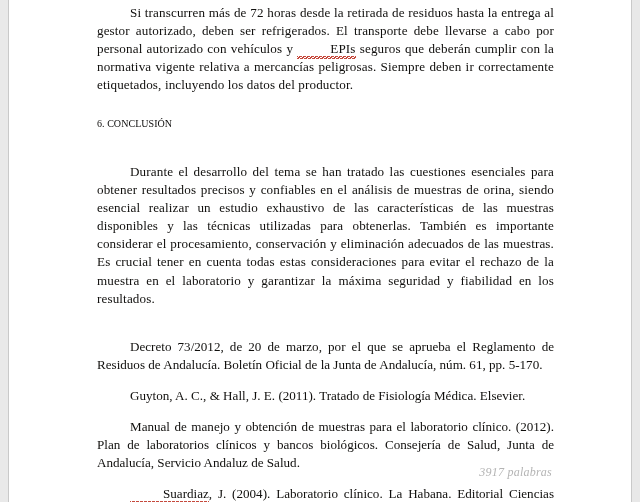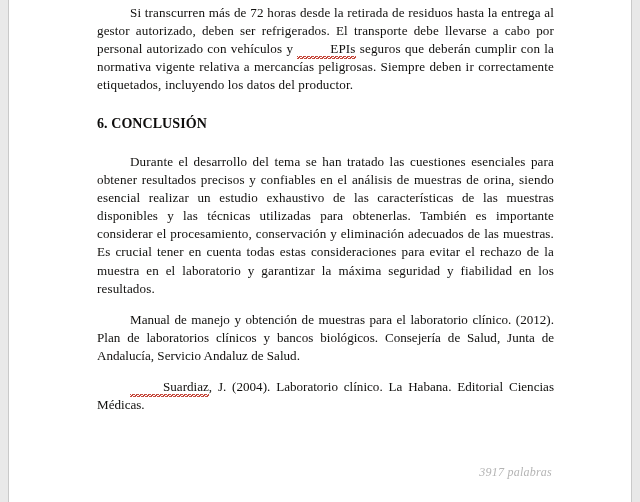--- a/index.html
+++ b/index.html
@@ -52,32 +52,32 @@
   .para {
     font-size: 13.1px;
     line-height: 18.05px;
     text-align: justify;
     text-indent: 33px;
     color: #100f0d;
     letter-spacing: 0.01em;
   }
 
   .heading {
-    font-size: 14px;
+    font-size: 10px;
     line-height: 18px;
-    font-weight: bold;
+    font-weight: normal;
     text-align: left;
     text-indent: 0;
     color: #0d0c0b;
     letter-spacing: 0.005em;
   }
 
   
   .sp-before-heading { margin-top: 21px; }
-  .sp-after-heading  { margin-top: 20px; }
+  .sp-after-heading  { margin-top: 30px; }
   .sp-ref            { margin-top: 13px; }
 
   .ref {
     font-size: 13.1px;
     line-height: 18.05px;
     text-align: justify;
     text-indent: 33px;
     color: #100f0d;
   }
 
@@ -123,21 +123,23 @@
   <div class="page">
     <div class="page-body">
 
       <p class="para" style="padding-top:6px;"><span>Si transcurren más de 72 horas desde la retirada de residuos hasta la entrega al gestor autorizado, deben ser refrigerados. El transporte debe llevarse a cabo por personal autorizado con vehículos y </span><span class="misspell">EPIs</span><span> seguros que deberán cumplir con la normativa vigente relativa a mercancías peligrosas. Siempre deben ir correctamente etiquetados, incluyendo los datos del productor.</span></p>
 
       <h2 class="heading sp-before-heading">6. CONCLUSIÓN</h2>
 
       <p class="para sp-after-heading">Durante el desarrollo del tema se han tratado las cuestiones esenciales para obtener resultados precisos y confiables en el análisis de muestras de orina, siendo esencial realizar un estudio exhaustivo de las características de las muestras disponibles y las técnicas utilizadas para obtenerlas. También es importante considerar el procesamiento, conservación y eliminación adecuados de las muestras. Es crucial tener en cuenta todas estas consideraciones para evitar el rechazo de la muestra en el laboratorio y garantizar la máxima seguridad y fiabilidad en los resultados.</p>
 
 
+      <p class="ref sp-after-heading">Decreto 73/2012, de 20 de marzo, por el que se aprueba el Reglamento de Residuos de Andalucía. Boletín Oficial de la Junta de Andalucía, núm. 61, pp. 5-170.</p>
 
+      <p class="ref sp-ref">Guyton, A. C., &amp; Hall, J. E. (2011). Tratado de Fisiología Médica. Elsevier.</p>
 
       <p class="ref sp-ref">Manual de manejo y obtención de muestras para el laboratorio clínico. (2012). Plan de laboratorios clínicos y bancos biológicos. Consejería de Salud, Junta de Andalucía, Servicio Andaluz de Salud.</p>
 
       <p class="ref sp-ref"><span class="misspell">Suardiaz</span><span>, J. (2004). Laboratorio clínico. La Habana. Editorial Ciencias Médicas.</span></p>
 
     </div>
 
     <div class="footer-note">3917 palabras</div>
   </div>
 </div>

